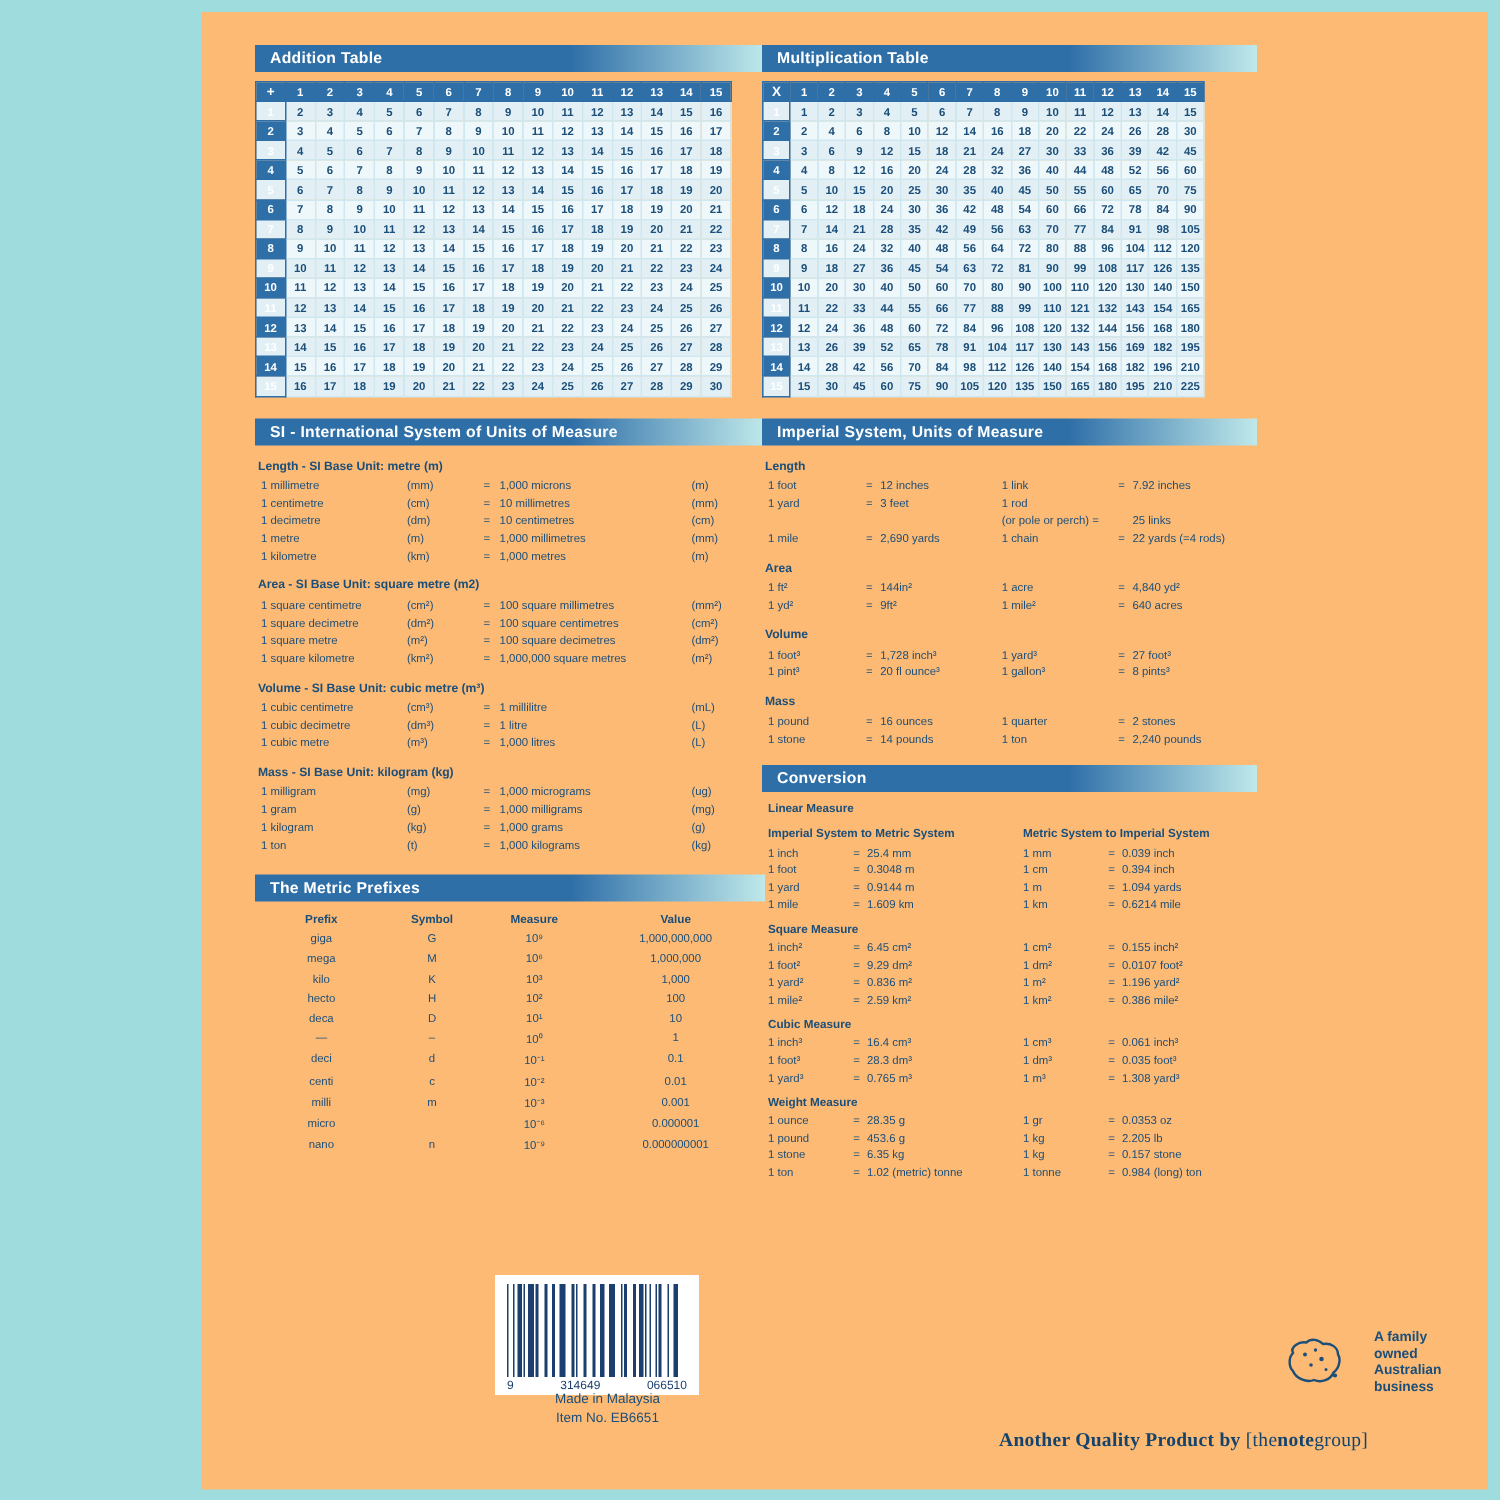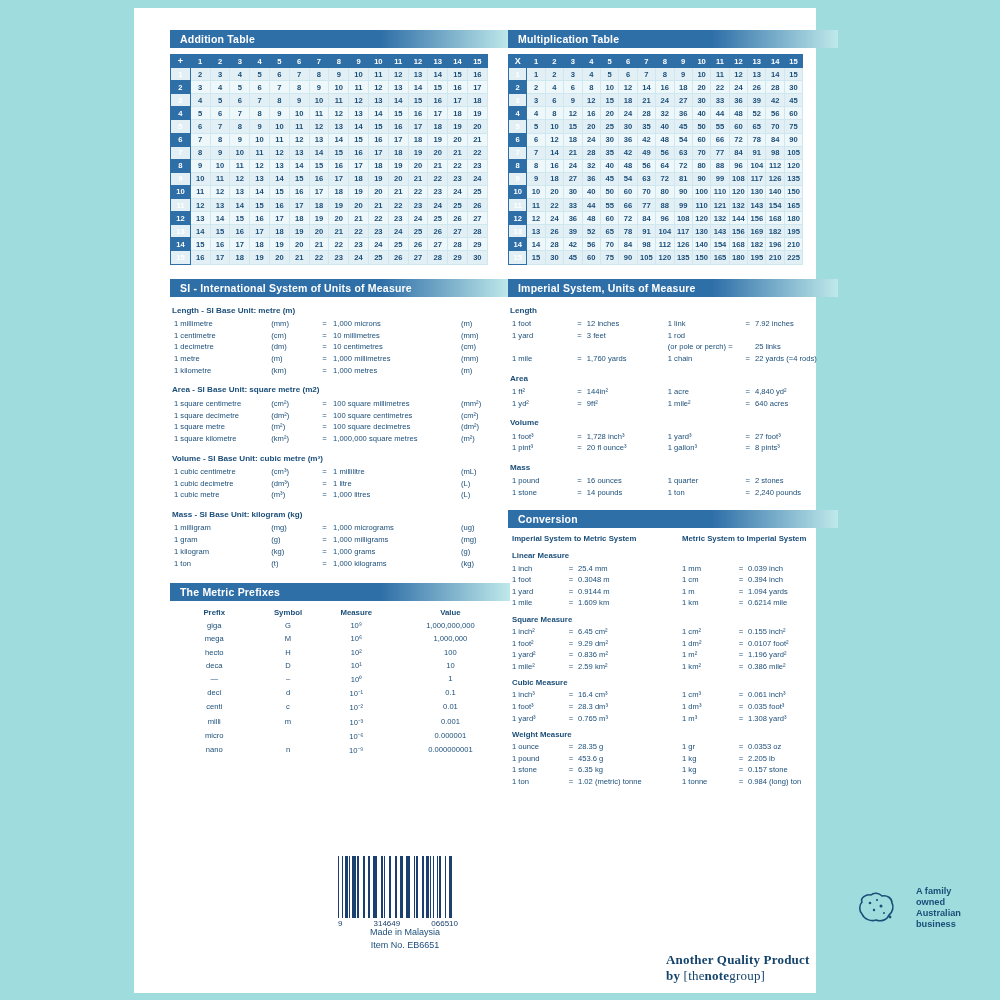--- a/index.html
+++ b/index.html
@@ -9,22 +9,22 @@
     background:#ffffff;
     font-family:"Liberation Sans", sans-serif;
     color:#1c4f78;
     overflow:hidden;
   }
   #page {
     position:absolute; left:0; top:0; width:1000px; height:1000px;
     background:#9fdcdd;
   }
   #sheet {
-    position:absolute; left:134px; top:8px; width:682px; height:985px;
-    background:#ffffff;
+    position:absolute; left:134px; top:8px; width:858px; height:985px;
+    background:#fdba74;
   }
   .section-title {
     background:#2f6fa8;
     color:#ffffff;
     font-size:10.5px;
     font-weight:bold;
     padding:3px 8px 3px 10px;
     letter-spacing:.2px;
   }
   .section-title.grad {
@@ -586,20 +586,26 @@
               <td class="p-c">10⁹</td>
               <td class="p-d">1,000,000,000</td>
             </tr>
             <tr>
               <td class="p-a">mega</td>
               <td class="p-b">M</td>
               <td class="p-c">10⁶</td>
               <td class="p-d">1,000,000</td>
             </tr>
             <tr>
+              <td class="p-a">kilo</td>
+              <td class="p-b">K</td>
+              <td class="p-c">10³</td>
+              <td class="p-d">1,000</td>
+            </tr>
+            <tr>
               <td class="p-a">hecto</td>
               <td class="p-b">H</td>
               <td class="p-c">10²</td>
               <td class="p-d">100</td>
             </tr>
             <tr>
               <td class="p-a">deca</td>
               <td class="p-b">D</td>
               <td class="p-c">10¹</td>
               <td class="p-d">10</td>
@@ -967,21 +973,21 @@
                   <td class="i-a"></td>
                   <td class="i-b"></td>
                   <td class="i-c"></td>
                   <td class="i-d">(or pole or perch) =</td>
                   <td class="i-e"></td>
                   <td class="i-f">25 links</td>
                 </tr>
                 <tr>
                   <td class="i-a">1 mile</td>
                   <td class="i-b">=</td>
-                  <td class="i-c">1,760 yards</td>
+                  <td class="i-c">2,690 yards</td>
                   <td class="i-d">1 chain</td>
                   <td class="i-e">=</td>
                   <td class="i-f">22 yards (=4 rods)</td>
                 </tr>
               </tbody>
             </table>
           </div>
           <div class="grp">
             <div class="grp-h">Area</div>
             <table class="imp">
@@ -1052,25 +1058,25 @@
             </table>
           </div>
         </div>
 
       <div style="height:12px"></div>
       <div class="section-title grad">Conversion</div>
       <div id="conv-body">
           <table class="conv">
             <tbody>
               <tr>
+                <td class="v-a sub-h" colspan="6">Linear Measure</td>
+              </tr>
+              <tr>
                 <td class="v-a sub-h" colspan="3">Imperial System to Metric System</td>
                 <td class="v-d sub-h" colspan="3">Metric System to Imperial System</td>
-              </tr>
-              <tr>
-                <td class="v-a sub-h" colspan="6">Linear Measure</td>
               </tr>
               <tr>
                 <td class="v-a">1 inch</td>
                 <td class="v-b">=</td>
                 <td class="v-c">25.4 mm</td>
                 <td class="v-d">1 mm</td>
                 <td class="v-e">=</td>
                 <td class="v-f">0.039 inch</td>
               </tr>
               <tr>

